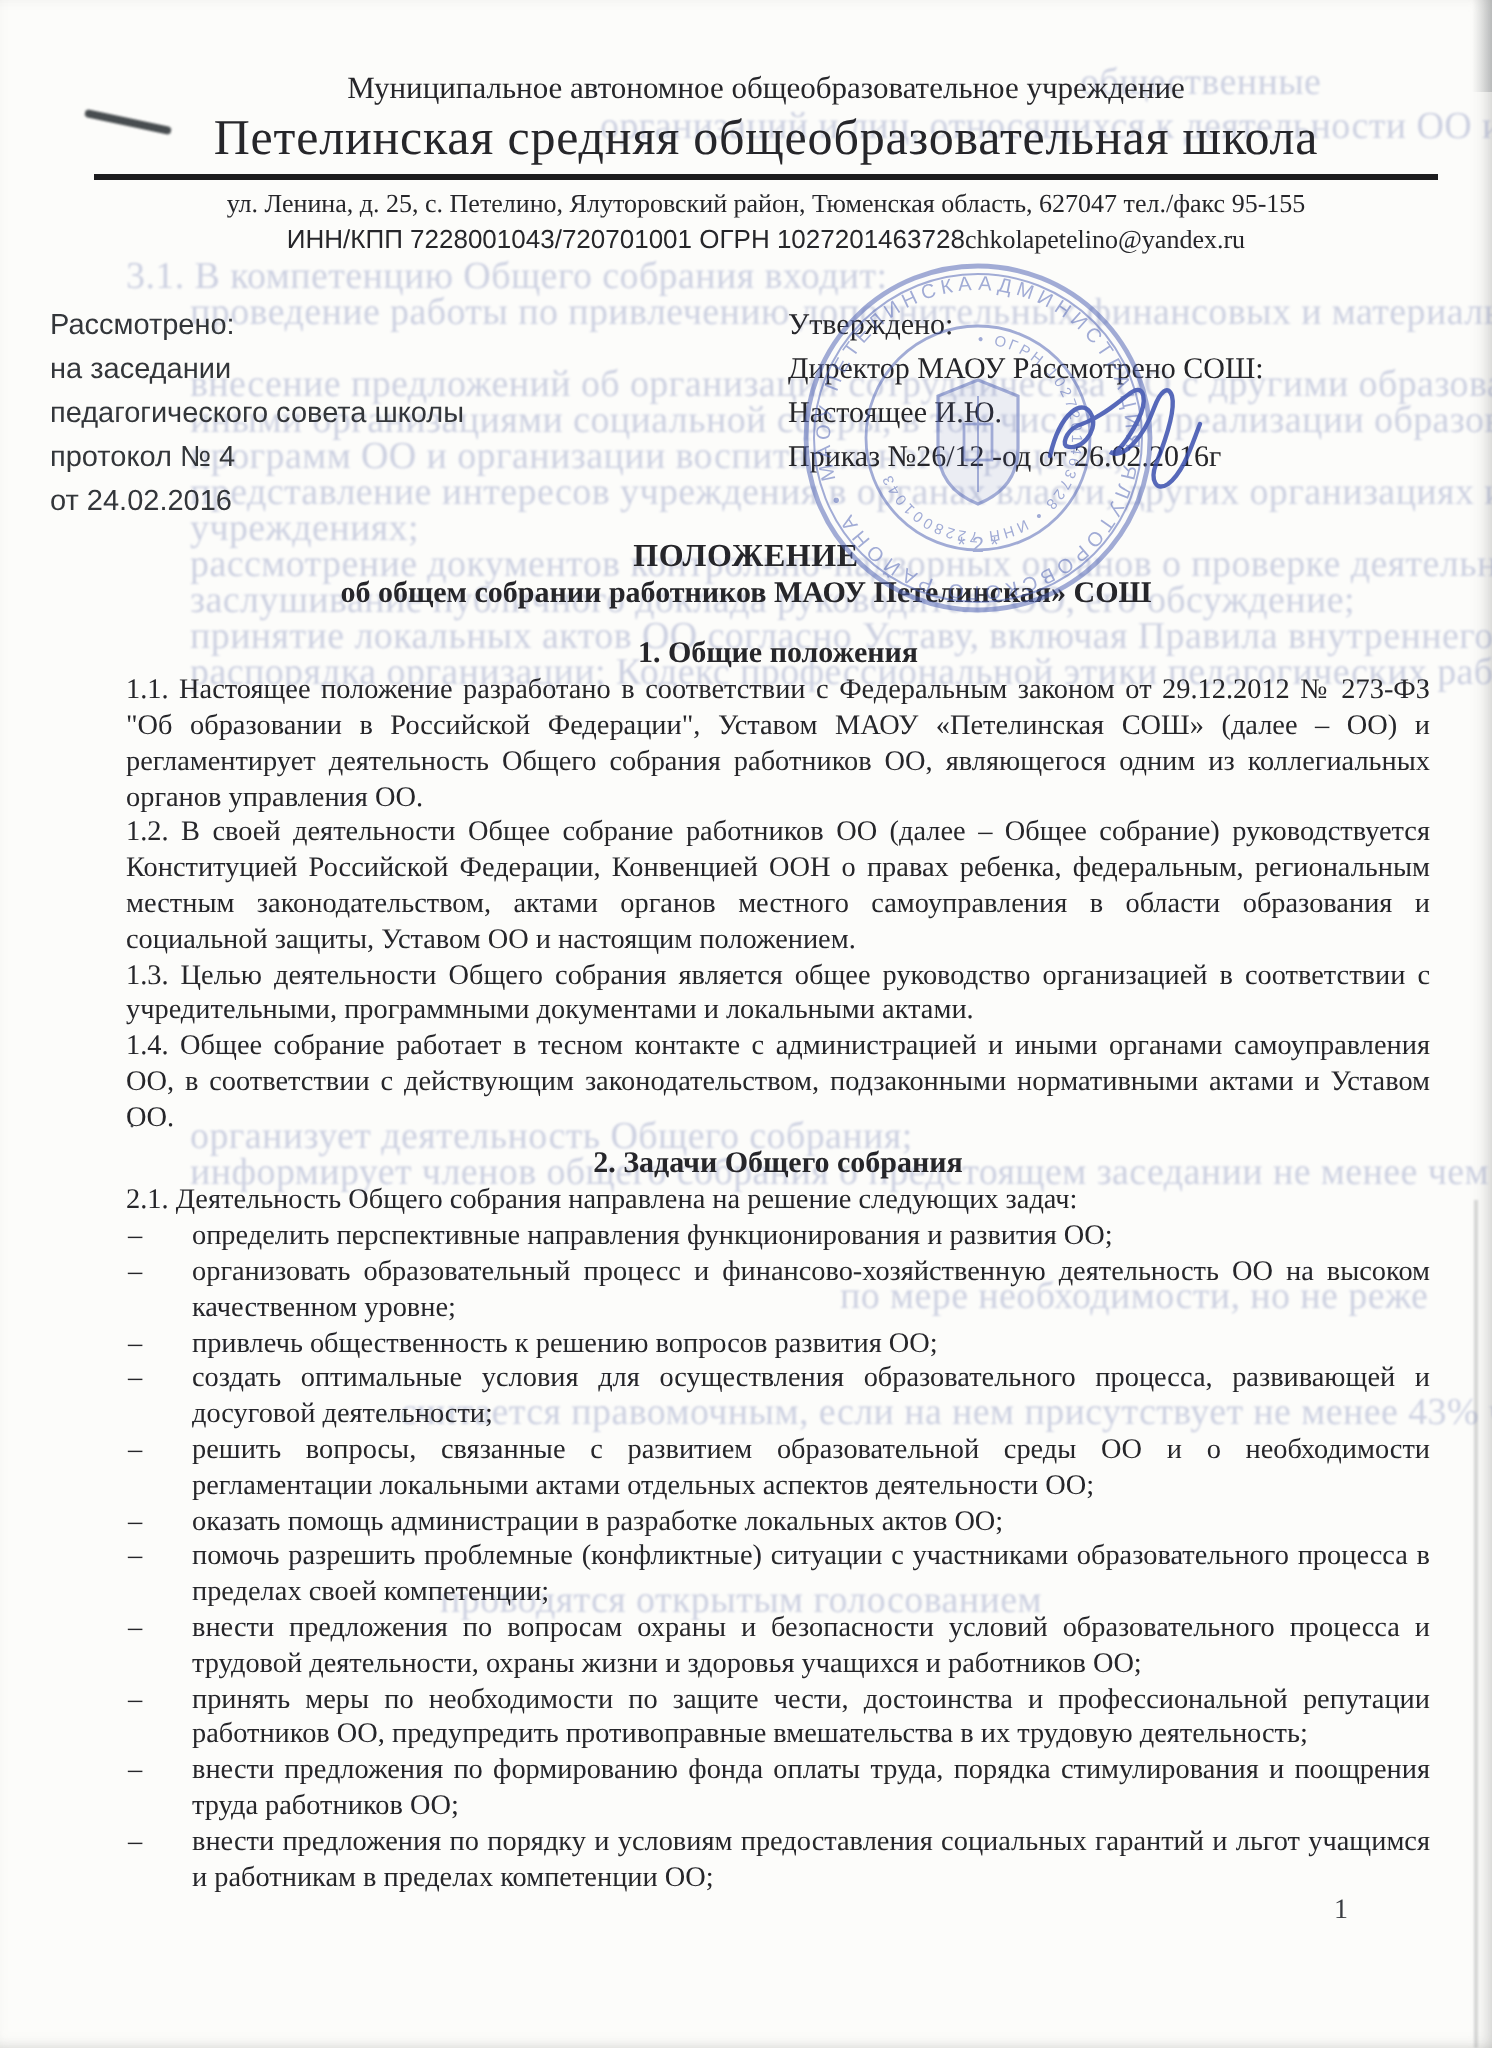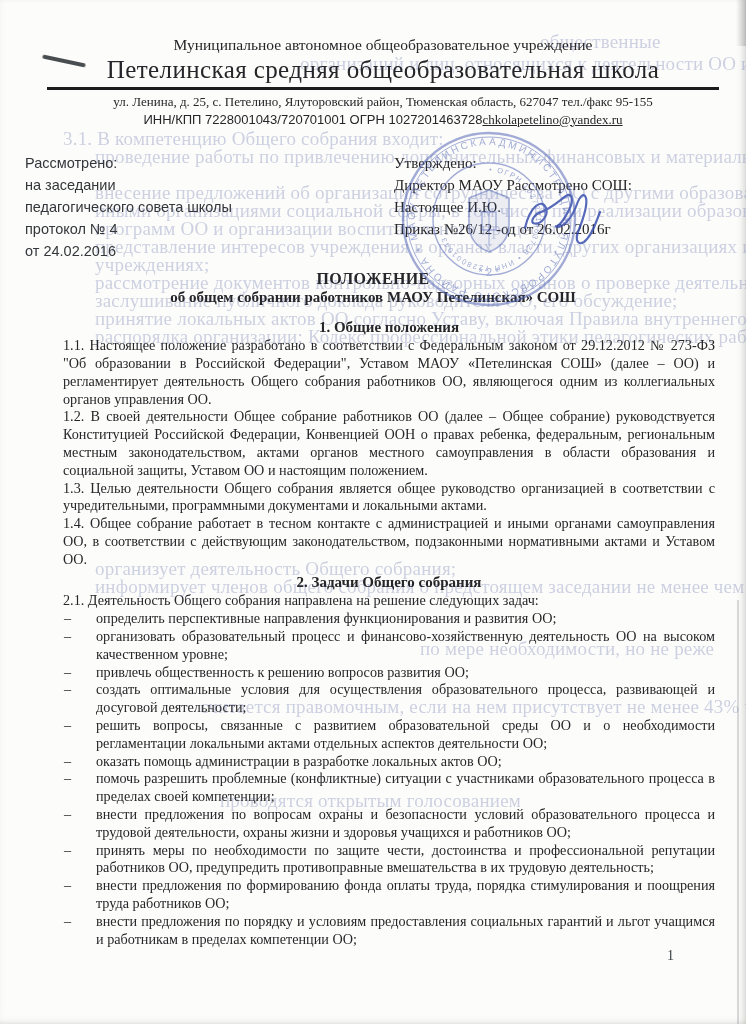--- a/index.html
+++ b/index.html
@@ -20,21 +20,21 @@
     color:#7f8ab8;opacity:.38;filter:blur(.45px);
     white-space:nowrap;letter-spacing:.2px;
   }
   
   .hdr{position:relative;z-index:3;padding-top:36px;text-align:center;padding-left:20px;}
   .hdr-org{font-size:15.5px;}
   .hdr-school{font-size:25px;font-weight:normal;letter-spacing:.4px;margin-top:2px;}
   .hdr-rule{width:672px;height:2.5px;background:#1c1c1e;margin:3px auto 4px auto;}
   .hdr-addr{font-size:13px;}
   .hdr-req{font-size:13px;font-family:"Liberation Sans","DejaVu Sans",sans-serif;margin-top:2px;}
-  .hdr-req .email{font-family:"Liberation Serif","DejaVu Serif",serif;text-decoration:underline;}
+  .hdr-req .email{font-family:"Liberation Serif","DejaVu Serif",serif;}
   
   .approval{position:relative;z-index:3;display:flex;justify-content:space-between;padding:24px 30px 0 25px;gap:17px;}
   .appr-left{font-family:"Liberation Sans","DejaVu Sans",sans-serif;font-size:14.5px;line-height:22px;color:#33363a;}
   .appr-right{position:relative;font-size:15px;line-height:22px;width:322px;}
   .signature{position:absolute;left:128px;top:36px;pointer-events:none;}
   
   .stamp{position:absolute;left:398px;top:128px;z-index:4;opacity:.52;pointer-events:none;}
   
   .title-block{position:relative;z-index:3;text-align:center;margin-top:8px;}
   .title-1{font-size:16px;font-weight:bold;letter-spacing:.3px;}

